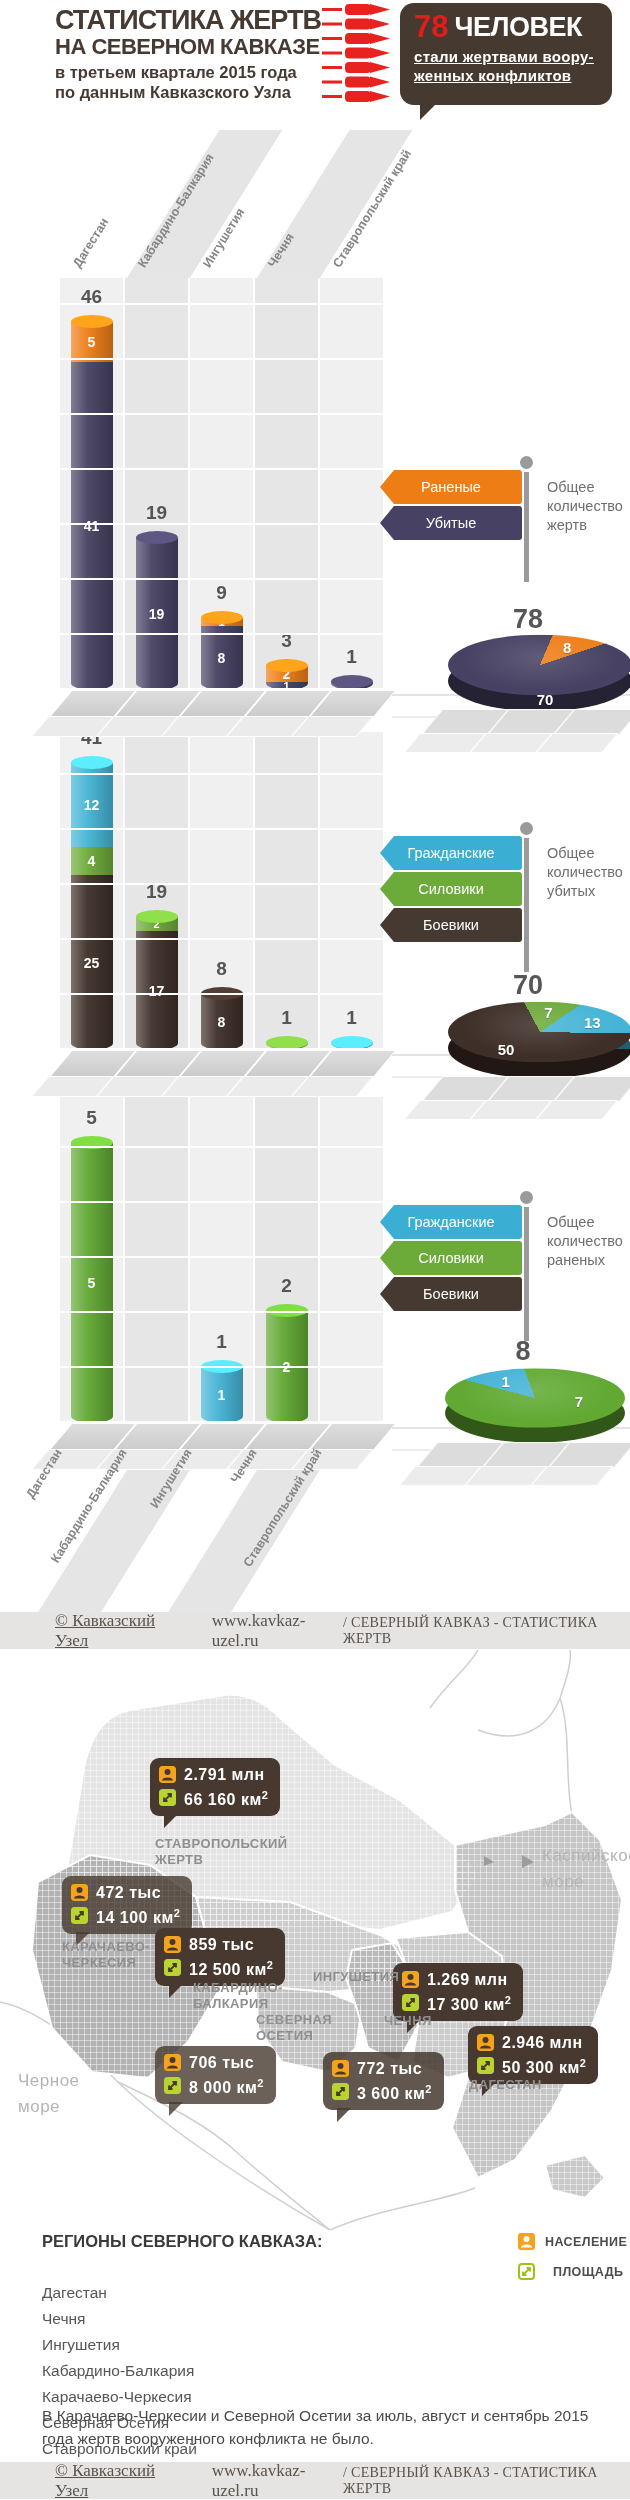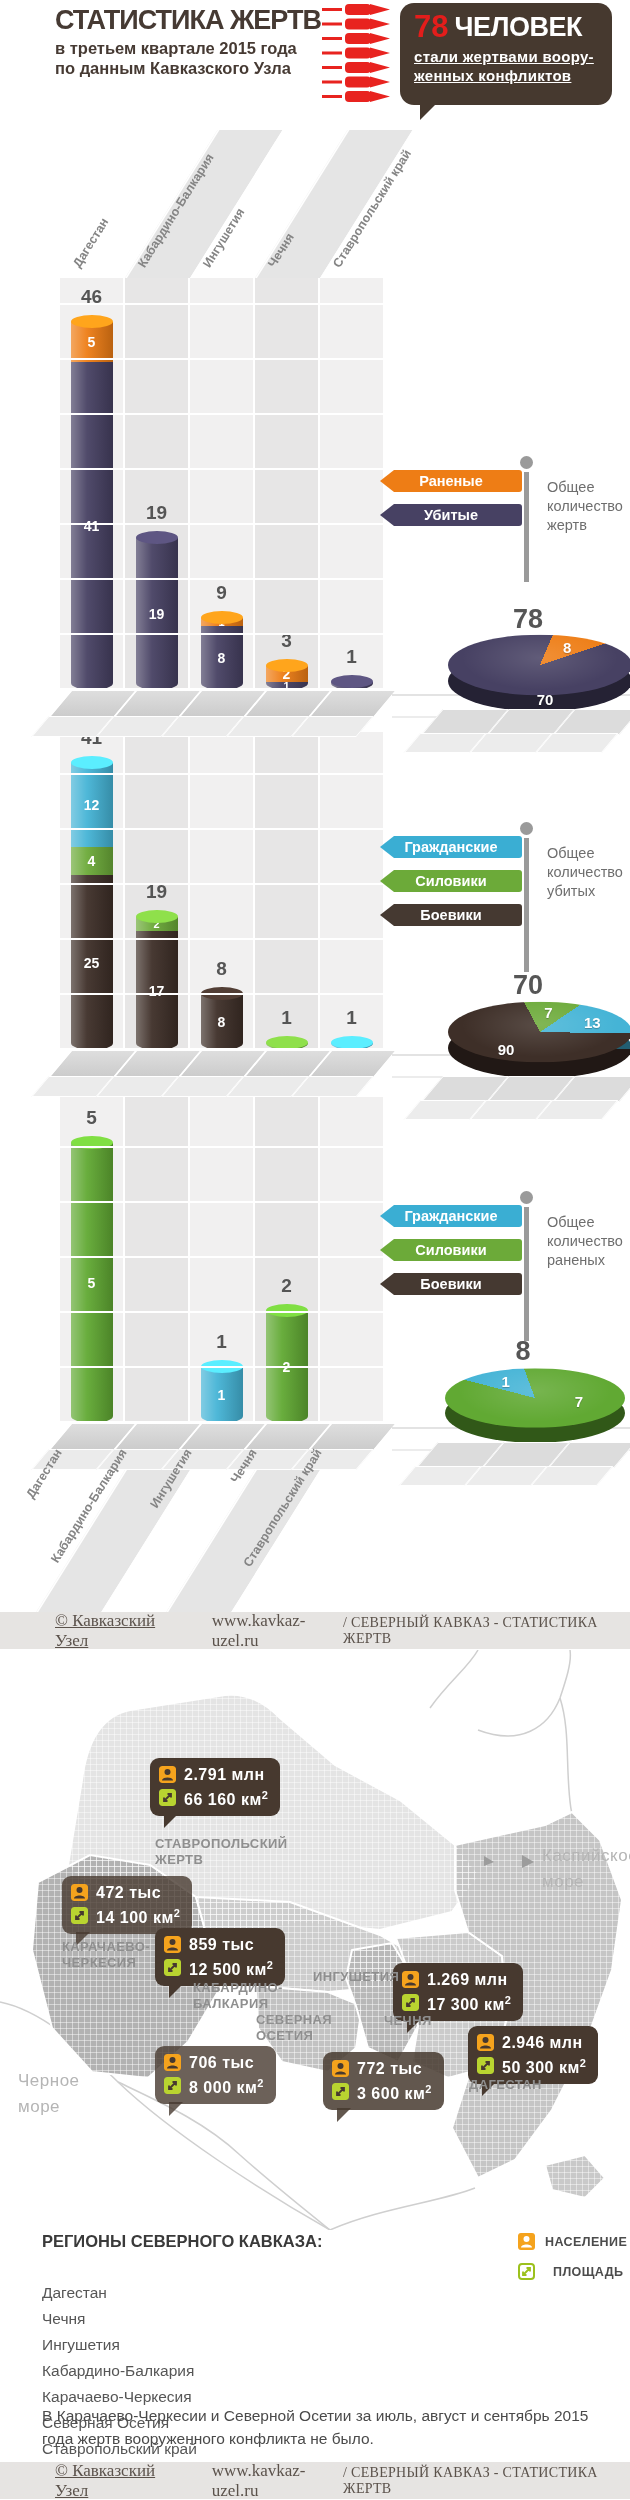--- a/index.html
+++ b/index.html
@@ -31,21 +31,21 @@
   .bar{position:absolute;bottom:0;left:50%;transform:translateX(-50%);width:42px;}
   .cap{height:13px;border-radius:50%;margin-bottom:-6px;position:relative;z-index:2;}
   .seg{position:relative;display:flex;align-items:center;justify-content:center;
        color:#fff;font-weight:bold;
        background-image:linear-gradient(90deg,rgba(255,255,255,.32) 0,rgba(255,255,255,.05) 38%,rgba(0,0,0,.22) 100%);}
   .seg:last-child{border-radius:0 0 50% 50% / 0 0 7px 7px;}
   .total{position:absolute;left:0;width:63px;text-align:center;font-size:19px;font-weight:bold;color:#555;}
   
   .pcell{position:absolute;border:1px solid #fff;transform:skewX(-40deg);}
   
-  .tag{width:142px;height:22px;margin-bottom:12px;color:#fff;font-weight:bold;font-size:14.5px;
+  .tag{width:142px;height:34px;margin-bottom:2px;color:#fff;font-weight:normal;font-size:14.5px;
        display:flex;align-items:center;justify-content:center;
        clip-path:polygon(14px 0,100% 0,100% 100%,14px 100%,0 50%);border-radius:3px;}
   .vbar{position:absolute;width:5px;background:#9a9a9a;}
   .vdot{position:absolute;width:13px;height:13px;border-radius:50%;background:#9a9a9a;}
   .cap-text{position:absolute;font-size:14.5px;line-height:19px;color:#6e6e6e;}
   
   .pie,.pie-depth{position:absolute;border-radius:50%;}
   .pie-depth{filter:brightness(.52) saturate(1.05);}
   .pie-title{position:absolute;font-size:27px;font-weight:bold;color:#565656;text-align:center;width:120px;}
   .pie-label{position:absolute;color:#fff;font-weight:bold;font-size:15px;transform:translate(-50%,-50%);
@@ -73,20 +73,21 @@
   .mlegend{position:absolute;display:flex;align-items:center;gap:10px;font-size:12.5px;font-weight:bold;color:#4c4c4c;letter-spacing:.4px;}
   .note{position:absolute;left:42px;top:2404px;width:560px;font-size:15.5px;color:#4a4a4a;line-height:23px;}
 </style>
 </head>
 <body>
 
 <div id="page">
 
   <div class="title-block">
     <div class="t1">СТАТИСТИКА ЖЕРТВ</div>
+    <div class="t2">НА СЕВЕРНОМ КАВКАЗЕ</div>
     <div class="t3">в третьем квартале 2015 года</div>
     <div class="t4">по данным Кавказского Узла</div>
   </div>
 
   <svg class="abs" style="left:322px;top:4px;" width="72" height="104" viewBox="0 0 72 104">
     <g fill="#e8231f">
       <g id="blt">
           <rect x="0" y="4" width="20" height="3"></rect>
           <rect x="23" y="0" width="26" height="11" rx="4"></rect>
           <polygon points="48,0 68,5.5 48,11"></polygon>
@@ -315,21 +316,21 @@
       <div class="pcell" style="left: 412px; top: 733px; width: 64px; height: 18px; background: rgb(236, 236, 236);"></div>
       <div class="pcell" style="left: 498px; top: 709px; width: 64px; height: 24px; background: rgb(220, 220, 220);"></div>
       <div class="pcell" style="left: 478px; top: 733px; width: 64px; height: 18px; background: rgb(236, 236, 236);"></div>
       <div class="pcell" style="left: 564px; top: 709px; width: 64px; height: 24px; background: rgb(220, 220, 220);"></div>
       <div class="pcell" style="left: 544px; top: 733px; width: 64px; height: 18px; background: rgb(236, 236, 236);"></div>
       <div class="pie-depth" style="left: 448px; top: 956px; width: 184px; height: 184px; background: conic-gradient(from -10deg, rgb(108, 170, 57) 0deg, rgb(108, 170, 57) 36deg, rgb(69, 180, 214) 36deg, rgb(69, 180, 214) 102.857deg, rgb(62, 47, 40) 102.857deg, rgb(62, 47, 40) 360deg); transform: scaleY(0.33);"></div>
       <div class="pie" style="left: 448px; top: 940px; width: 184px; height: 184px; background: radial-gradient(at 50% 38%, rgba(255, 255, 255, 0.14), transparent 60%), conic-gradient(from -10deg, rgb(108, 170, 57) 0deg, rgb(108, 170, 57) 36deg, rgb(69, 180, 214) 36deg, rgb(69, 180, 214) 102.857deg, rgb(62, 47, 40) 102.857deg, rgb(62, 47, 40) 360deg); transform: scaleY(0.33);"></div>
       <div class="pie-title" style="left: 468px; top: 970px;">70</div>
       <div class="pie-label" style="left: 548.451px; top: 1012.39px;">7</div>
       <div class="pie-label" style="left: 592.28px; top: 1021.93px;">13</div>
-      <div class="pie-label" style="left: 506px; top: 1049px;">90</div>
+      <div class="pie-label" style="left: 506px; top: 1049px;">50</div>
       <div class="pcell" style="left: 432px; top: 1076px; width: 64px; height: 24px; background: rgb(220, 220, 220);"></div>
       <div class="pcell" style="left: 412px; top: 1100px; width: 64px; height: 18px; background: rgb(236, 236, 236);"></div>
       <div class="pcell" style="left: 498px; top: 1076px; width: 64px; height: 24px; background: rgb(220, 220, 220);"></div>
       <div class="pcell" style="left: 478px; top: 1100px; width: 64px; height: 18px; background: rgb(236, 236, 236);"></div>
       <div class="pcell" style="left: 564px; top: 1076px; width: 64px; height: 24px; background: rgb(220, 220, 220);"></div>
       <div class="pcell" style="left: 544px; top: 1100px; width: 64px; height: 18px; background: rgb(236, 236, 236);"></div>
       <div class="pie-depth" style="left: 445px; top: 1323px; width: 180px; height: 180px; background: conic-gradient(from -52deg, rgb(69, 180, 214) 0deg, rgb(69, 180, 214) 45deg, rgb(97, 169, 51) 45deg, rgb(97, 169, 51) 360deg); transform: scaleY(0.33);"></div>
       <div class="pie" style="left: 445px; top: 1308px; width: 180px; height: 180px; background: radial-gradient(at 50% 38%, rgba(255, 255, 255, 0.14), transparent 60%), conic-gradient(from -52deg, rgb(69, 180, 214) 0deg, rgb(69, 180, 214) 45deg, rgb(97, 169, 51) 45deg, rgb(97, 169, 51) 360deg); transform: scaleY(0.33);"></div>
       <div class="pie-title" style="left: 463px; top: 1336px;">8</div>
       <div class="pie-label" style="left: 505.75px; top: 1380.77px;">1</div>

